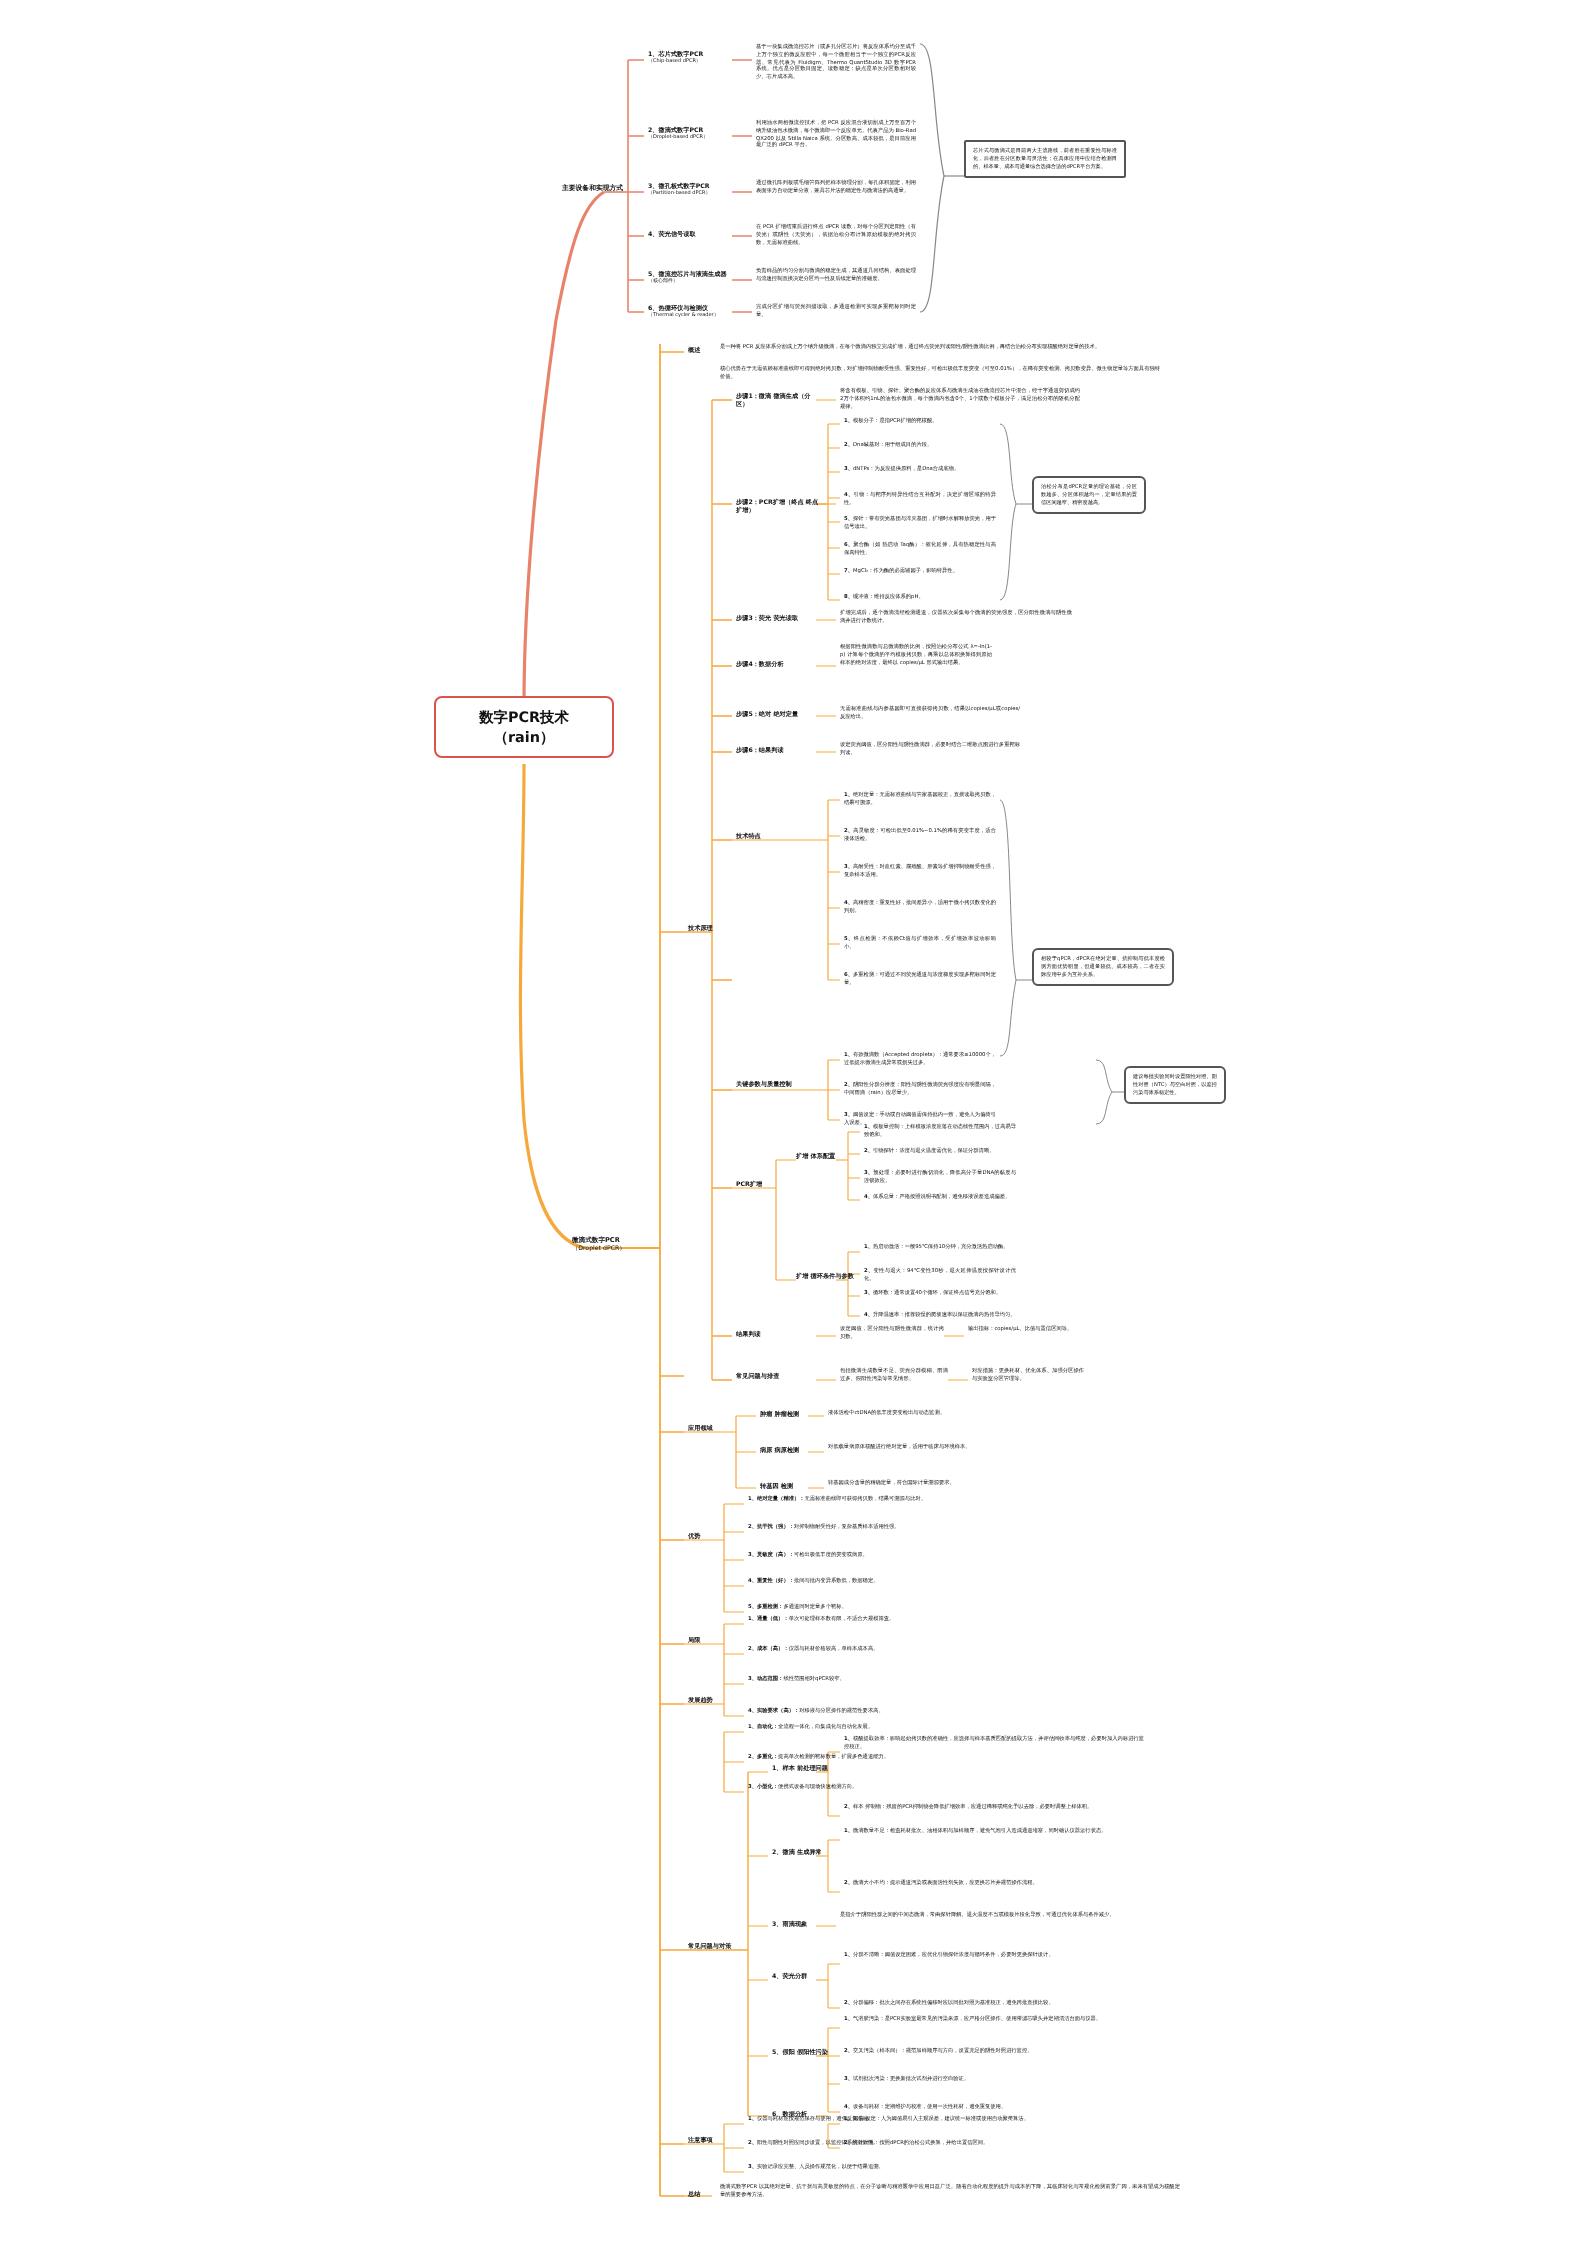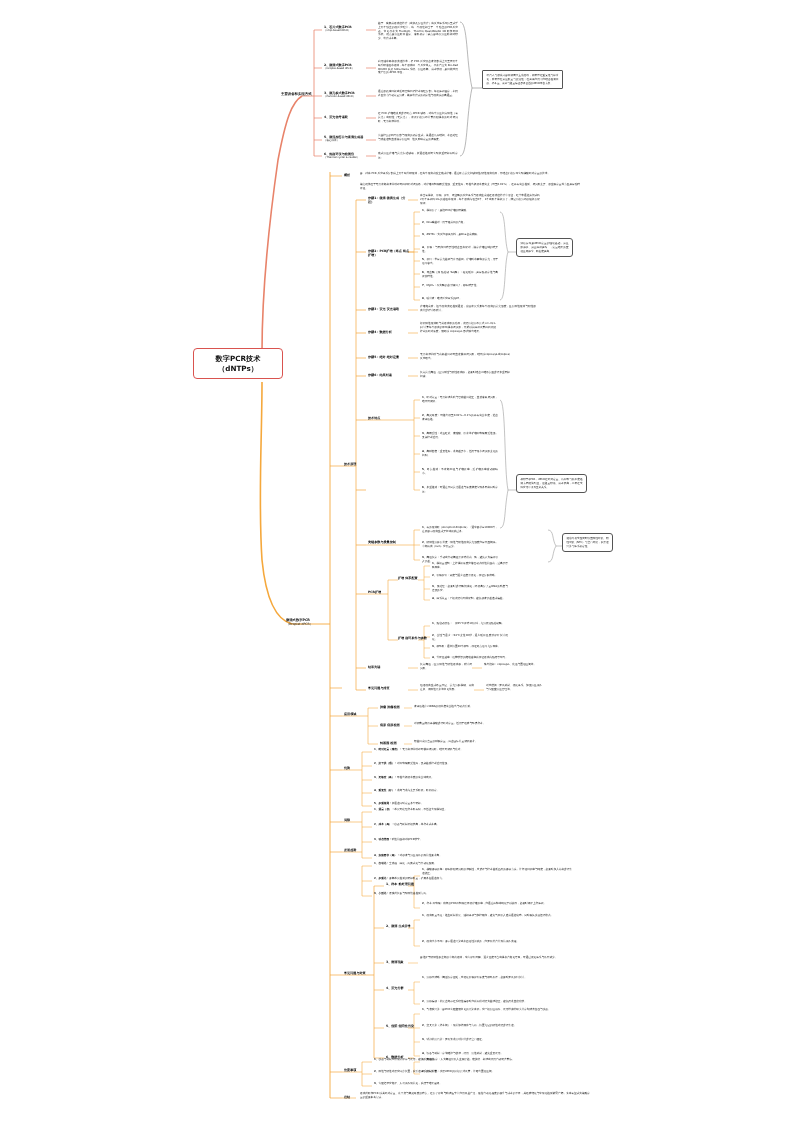--- a/index.html
+++ b/index.html
@@ -151,23 +151,23 @@
     <path d="M408,1058 L414,1058" stroke="#f5a83c" stroke-width="0.55" fill="none"></path>
     <path d="M414,1062 L420,1062 M414,1074 L420,1074" stroke="#f5a83c" stroke-width="0.5" fill="none"></path>
 
     <path d="M362,1062 L362,1086" stroke="#f5a83c" stroke-width="0.6" fill="none"></path>
     <path d="M342,1072 L362,1072" stroke="#f5a83c" stroke-width="0.6" fill="none"></path>
     <path d="M362,1062 L372,1062 M362,1074 L372,1074 M362,1086 L372,1086" stroke="#f5a83c" stroke-width="0.55" fill="none"></path>
 
     <path d="M342,1098 L356,1098" stroke="#f5a83c" stroke-width="0.6" fill="none"></path>
   </svg>
 
-  <div class="center-node" style="left:193px;top:348px;width:72px;">
+  <div class="center-node" style="left:217px;top:348px;width:72px;">
     <div>数字PCR技术</div>
-    <div>（dNTPs）</div>
+    <div>（rain）</div>
   </div>
 
   <div class="blabel" style="left:281px;top:92px;width:44px;">主要设备和实现方式</div>
 
   <div class="nkey" style="left:324px;top:25px;width:42px;">
     <span>1、</span><span>芯片式数字PCR</span>
     <div class="tiny" style="font-weight:normal;">（Chip-based dPCR）</div>
   </div>
   <div class="ntxt" style="left:378px;top:22px;width:80px;">基于一块集成微流控芯片（或多孔分区芯片）将反应体系均分至成千上万个独立的微反应腔中，每一个微腔相当于一个独立的PCR反应器。常见代表为 Fluidigm、Thermo QuantStudio 3D 数字PCR 系统。优点是分区数目固定、读数稳定；缺点是单次分区数相对较少、芯片成本高。</div>
 

